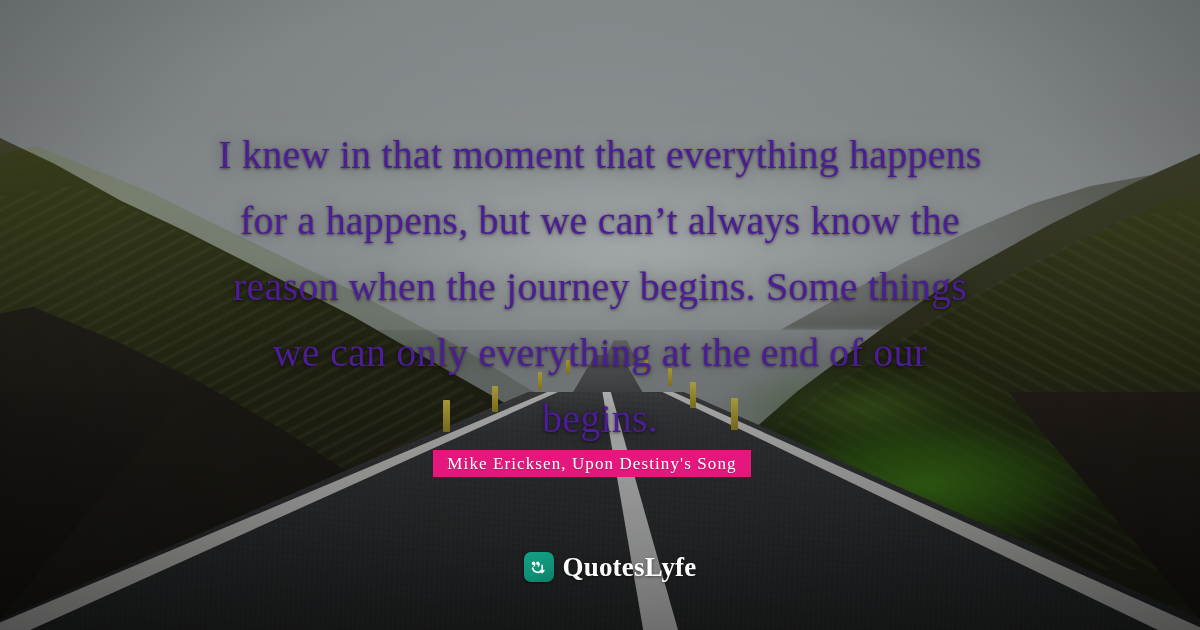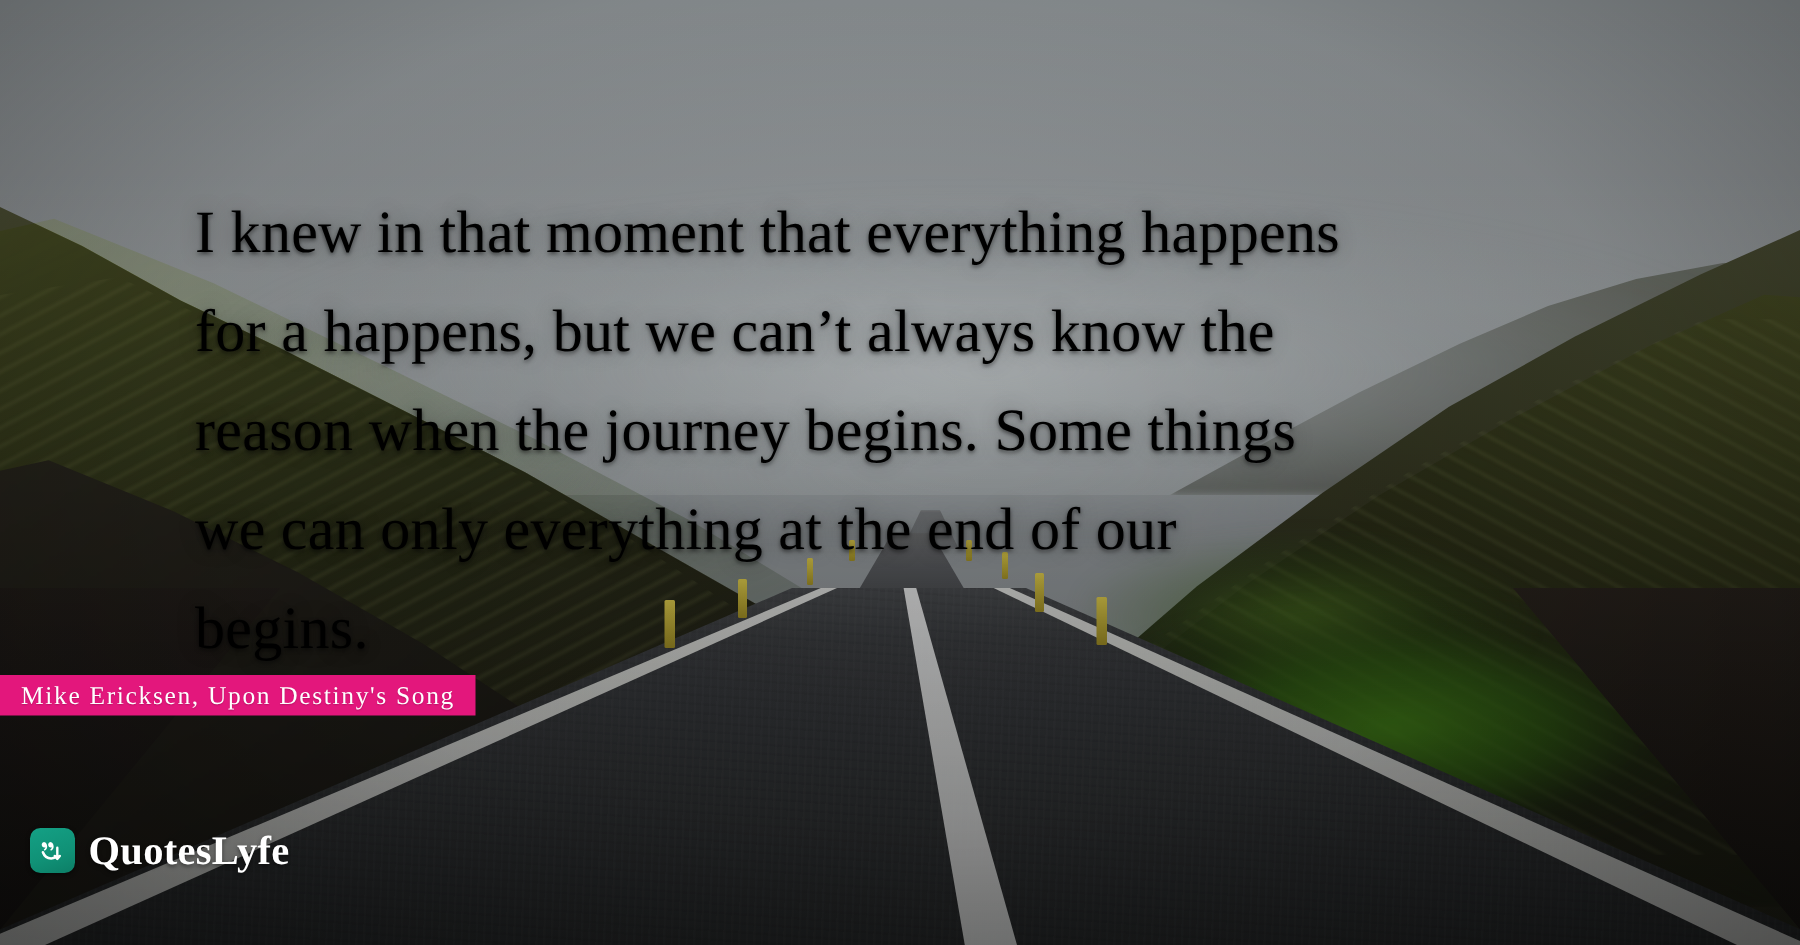--- a/index.html
+++ b/index.html
@@ -163,48 +163,48 @@
     position:absolute;inset:0;
     background:
       radial-gradient(ellipse 900px 520px at 50% 42%,rgba(0,0,0,0) 0%,rgba(0,0,0,.12) 55%,rgba(0,0,0,.42) 100%),
       linear-gradient(180deg,rgba(0,0,0,.05) 0%,rgba(0,0,0,.12) 45%,rgba(0,0,0,.30) 100%);
   }
 
   
   .overlay{position:absolute;inset:0;}
   .quote{
     position:absolute;left:0;right:0;top:122px;
-    text-align:left;color:#000000;
+    text-align:center;color:#4c1d95;
     font-family:"Liberation Serif",serif;
     font-size:40px;line-height:66px;font-weight:400;
     letter-spacing:.2px;
     text-shadow:0 1px 3px rgba(0,0,0,.55),0 0 14px rgba(0,0,0,.3);
     padding:0 130px;
   }
   .quote .ln{display:block;white-space:nowrap;}
 
   .attrib-wrap{
-    position:absolute;left:0;right:16px;top:450px;text-align:left;
+    position:absolute;left:0;right:16px;top:450px;text-align:center;
   }
   .attrib{
     display:inline-block;
     background:#e3177c;
     color:#ffffff;
     font-family:"Liberation Serif",serif;
     font-size:17px;line-height:27px;
     letter-spacing:1.1px;
     padding:0 14px;height:27px;
     white-space:nowrap;
     text-shadow:0 1px 1px rgba(0,0,0,.2);
   }
 
   
   .logo{
     position:absolute;left:0;right:0;top:552px;
-    display:flex;align-items:center;justify-content:flex-start;gap:9px;margin-left:20px;
+    display:flex;align-items:center;justify-content:center;gap:9px;margin-left:20px;
   }
   .logo-mark{
     width:30px;height:30px;border-radius:7px;
     background:linear-gradient(160deg,#14a085 0%,#109176 60%,#0c7e66 100%);
     display:flex;align-items:center;justify-content:center;
     box-shadow:0 1px 3px rgba(0,0,0,.45);
   }
   .logo-text{
     color:#ffffff;font-family:"Liberation Serif",serif;
     font-weight:700;font-size:27px;line-height:30px;letter-spacing:.2px;

